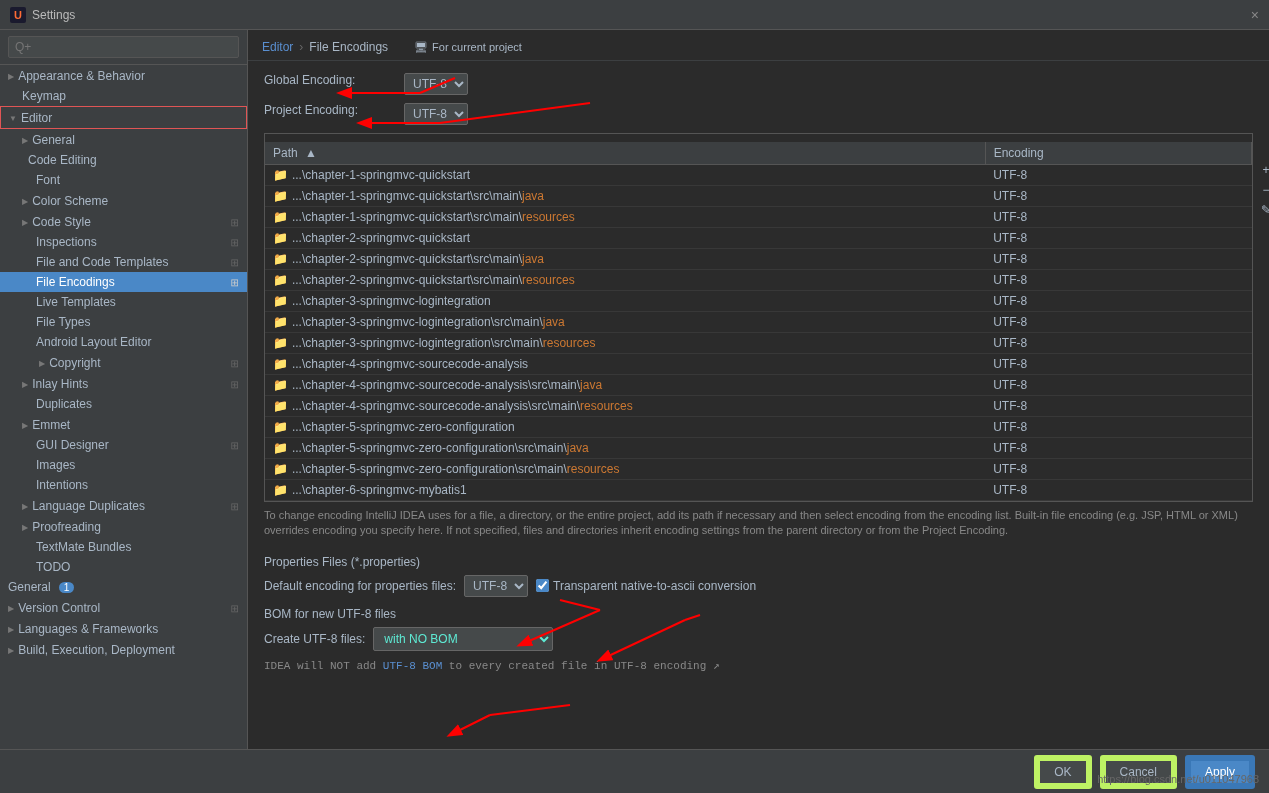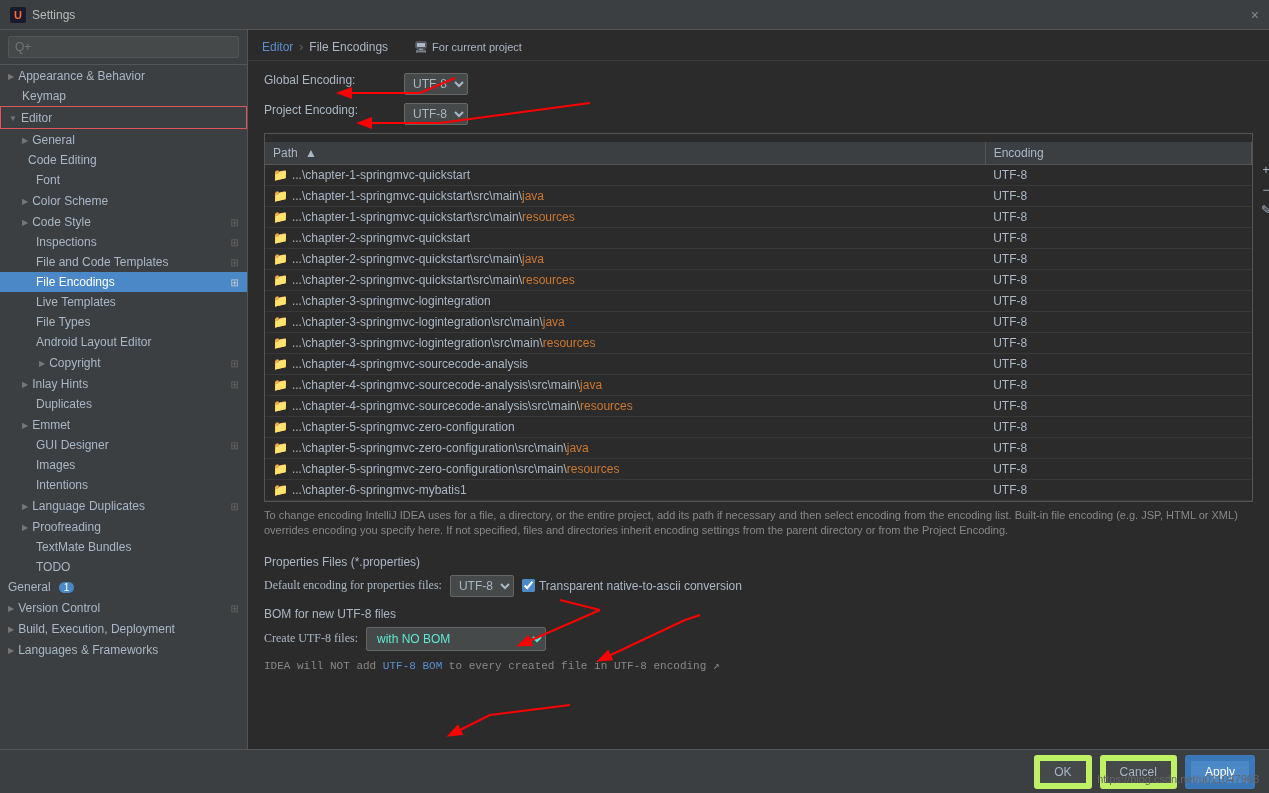--- a/index.html
+++ b/index.html
@@ -229,21 +229,21 @@
       margin-top: 10px;
       margin-bottom: 6px;
     }
 
     .props-row {
       display: flex;
       align-items: center;
       gap: 8px;
       margin-bottom: 8px;
     }
-    .props-label { color: #a9b7c6; font-family: Liberation Serif, serif; }
+    .props-label { color: #a9b7c6; }
     .checkbox-label {
       display: flex;
       align-items: center;
       gap: 4px;
       color: #a9b7c6;
     }
     .checkbox-input {
       accent-color: #4a88c7;
     }
 
@@ -469,26 +469,26 @@
     </div>
 
     <div class="sidebar-group-header" style="padding-left:8px">
       <span class="arrow-icon arrow-right"></span>
       <span>Version Control</span>
       <span class="copy-icon-sm">⊞</span>
     </div>
 
     <div class="sidebar-group-header" style="padding-left:8px">
       <span class="arrow-icon arrow-right"></span>
+      <span>Languages &amp; Frameworks</span>
+    </div>
+
+    <div class="sidebar-group-header" style="padding-left:8px">
+      <span class="arrow-icon arrow-right"></span>
       <span>Build, Execution, Deployment</span>
-    </div>
-
-    <div class="sidebar-group-header" style="padding-left:8px">
-      <span class="arrow-icon arrow-right"></span>
-      <span>Languages &amp; Frameworks</span>
     </div>
   </div>
 
   <div class="content-area">
 
     <div class="breadcrumb">
       <span class="breadcrumb-link">Editor</span>
       <span class="breadcrumb-sep">›</span>
       <span>File Encodings</span>
       <span class="for-project-link">

